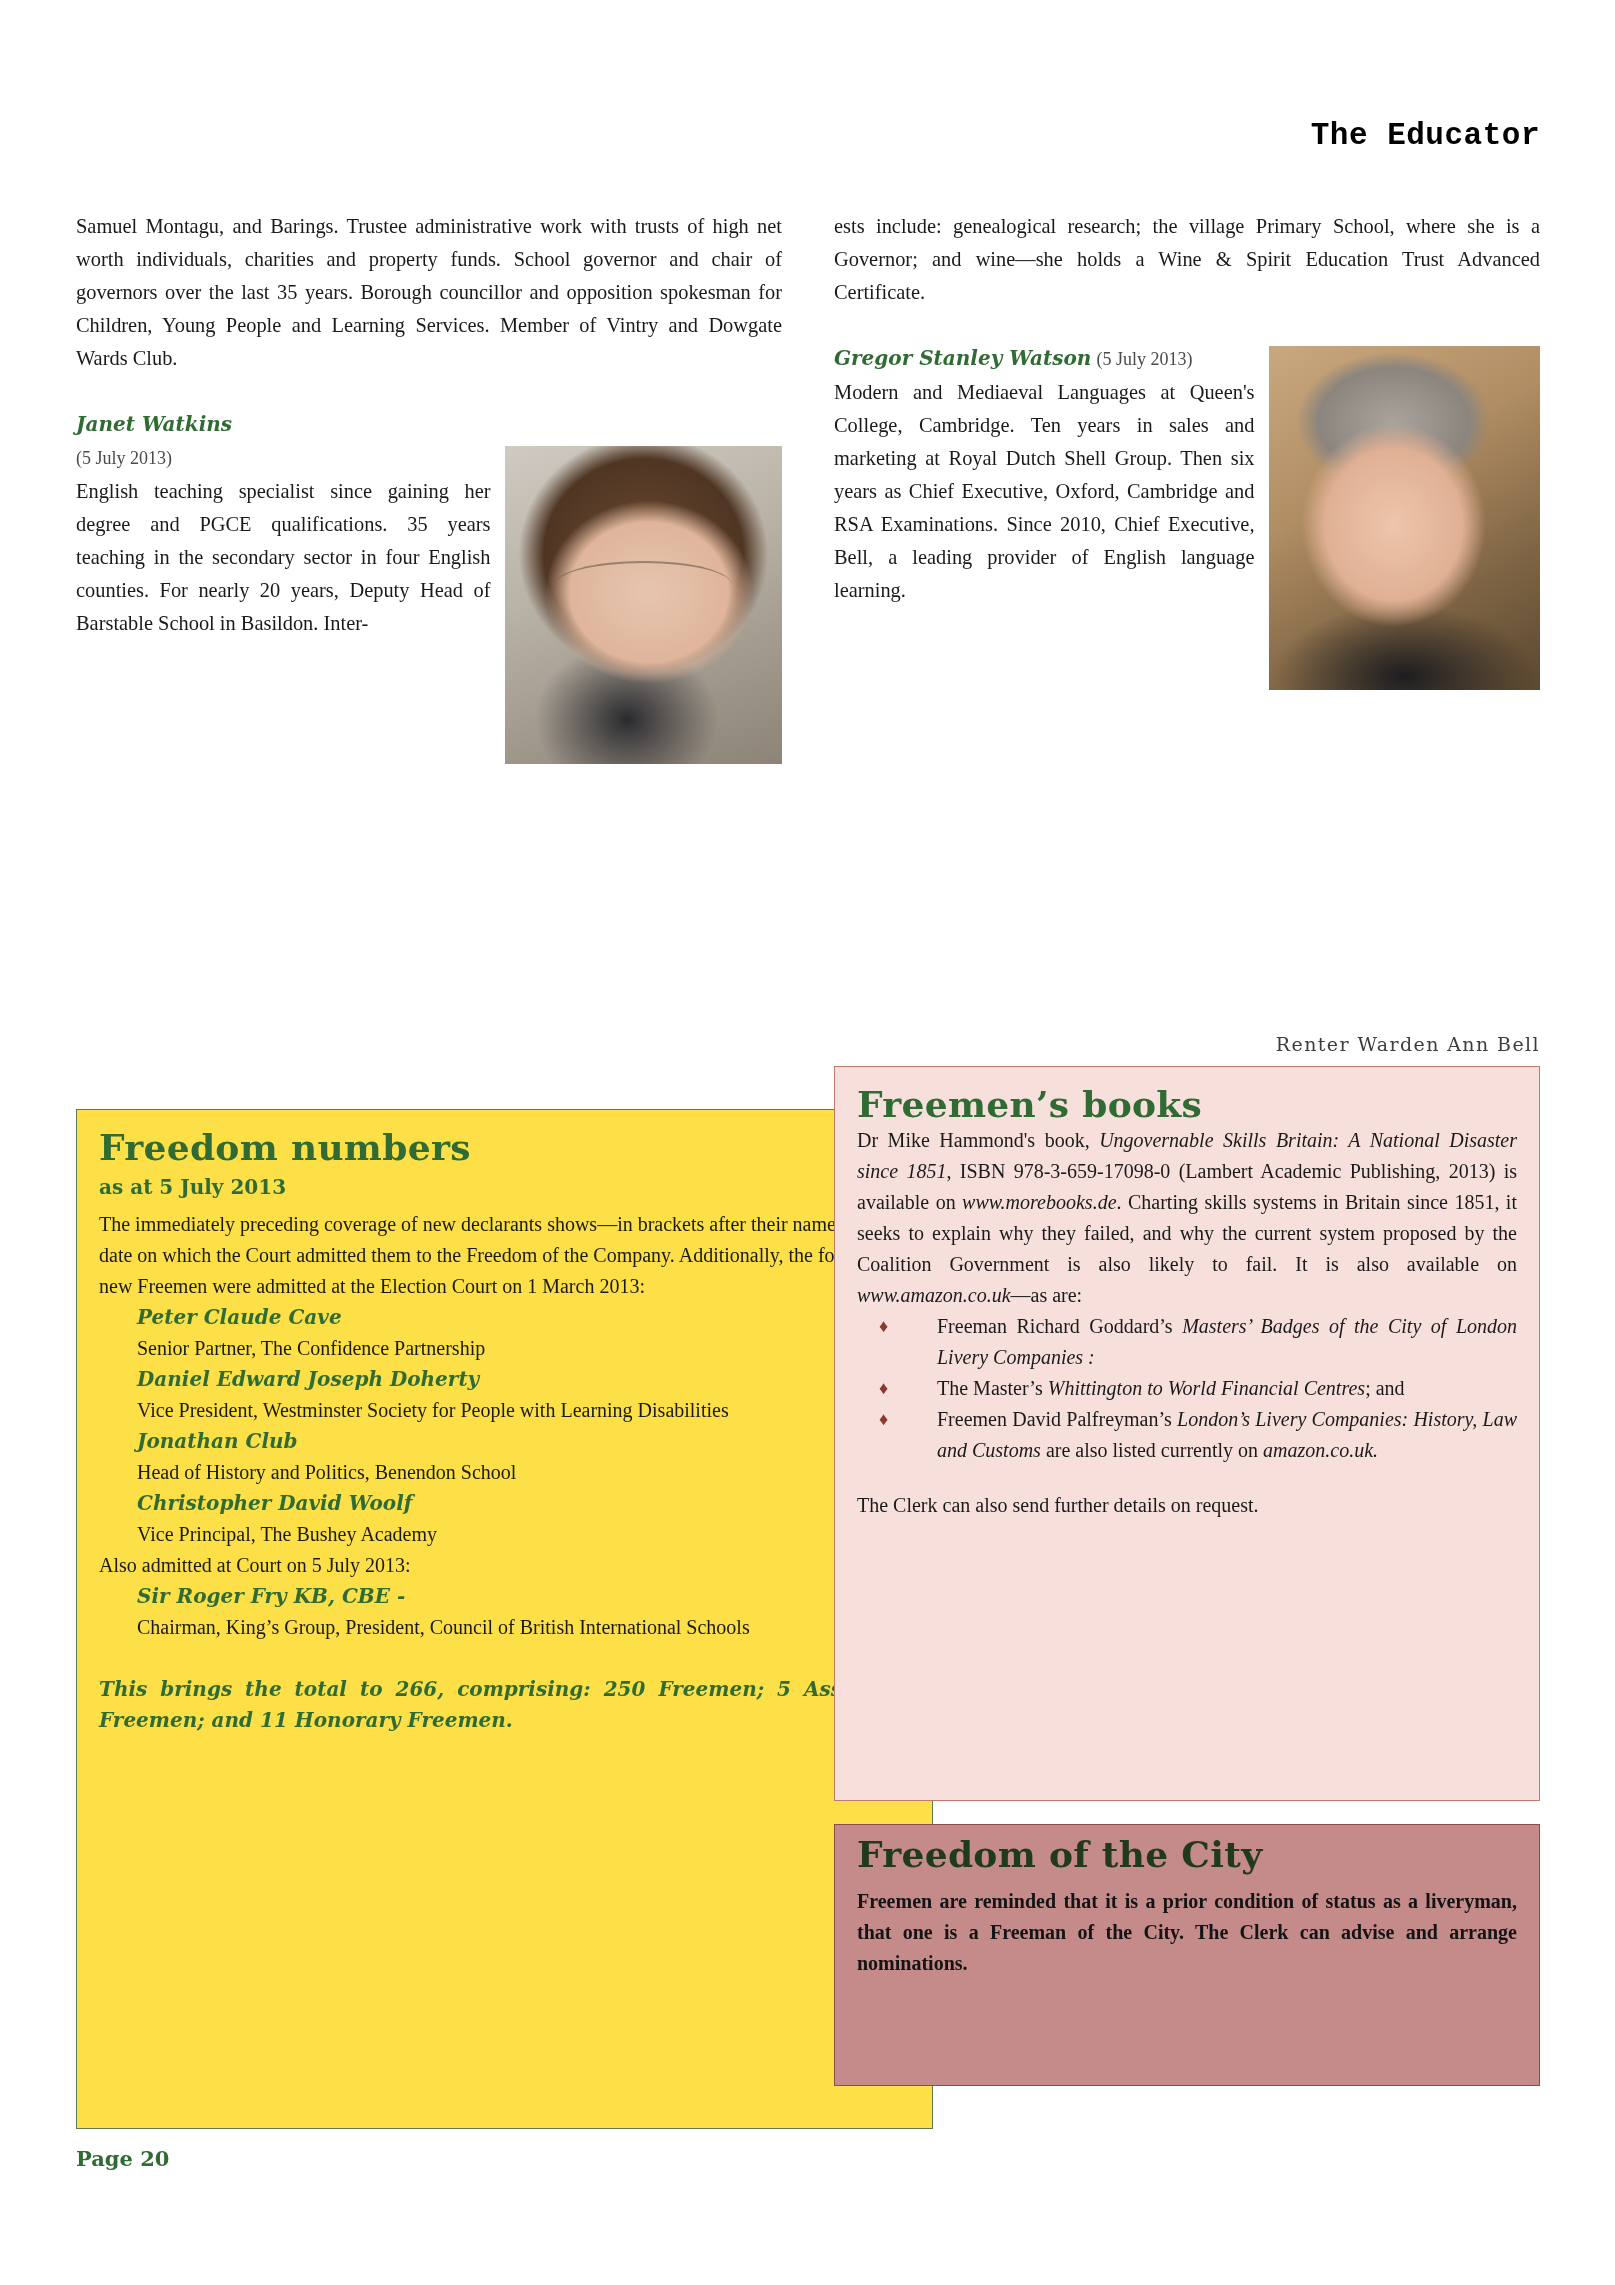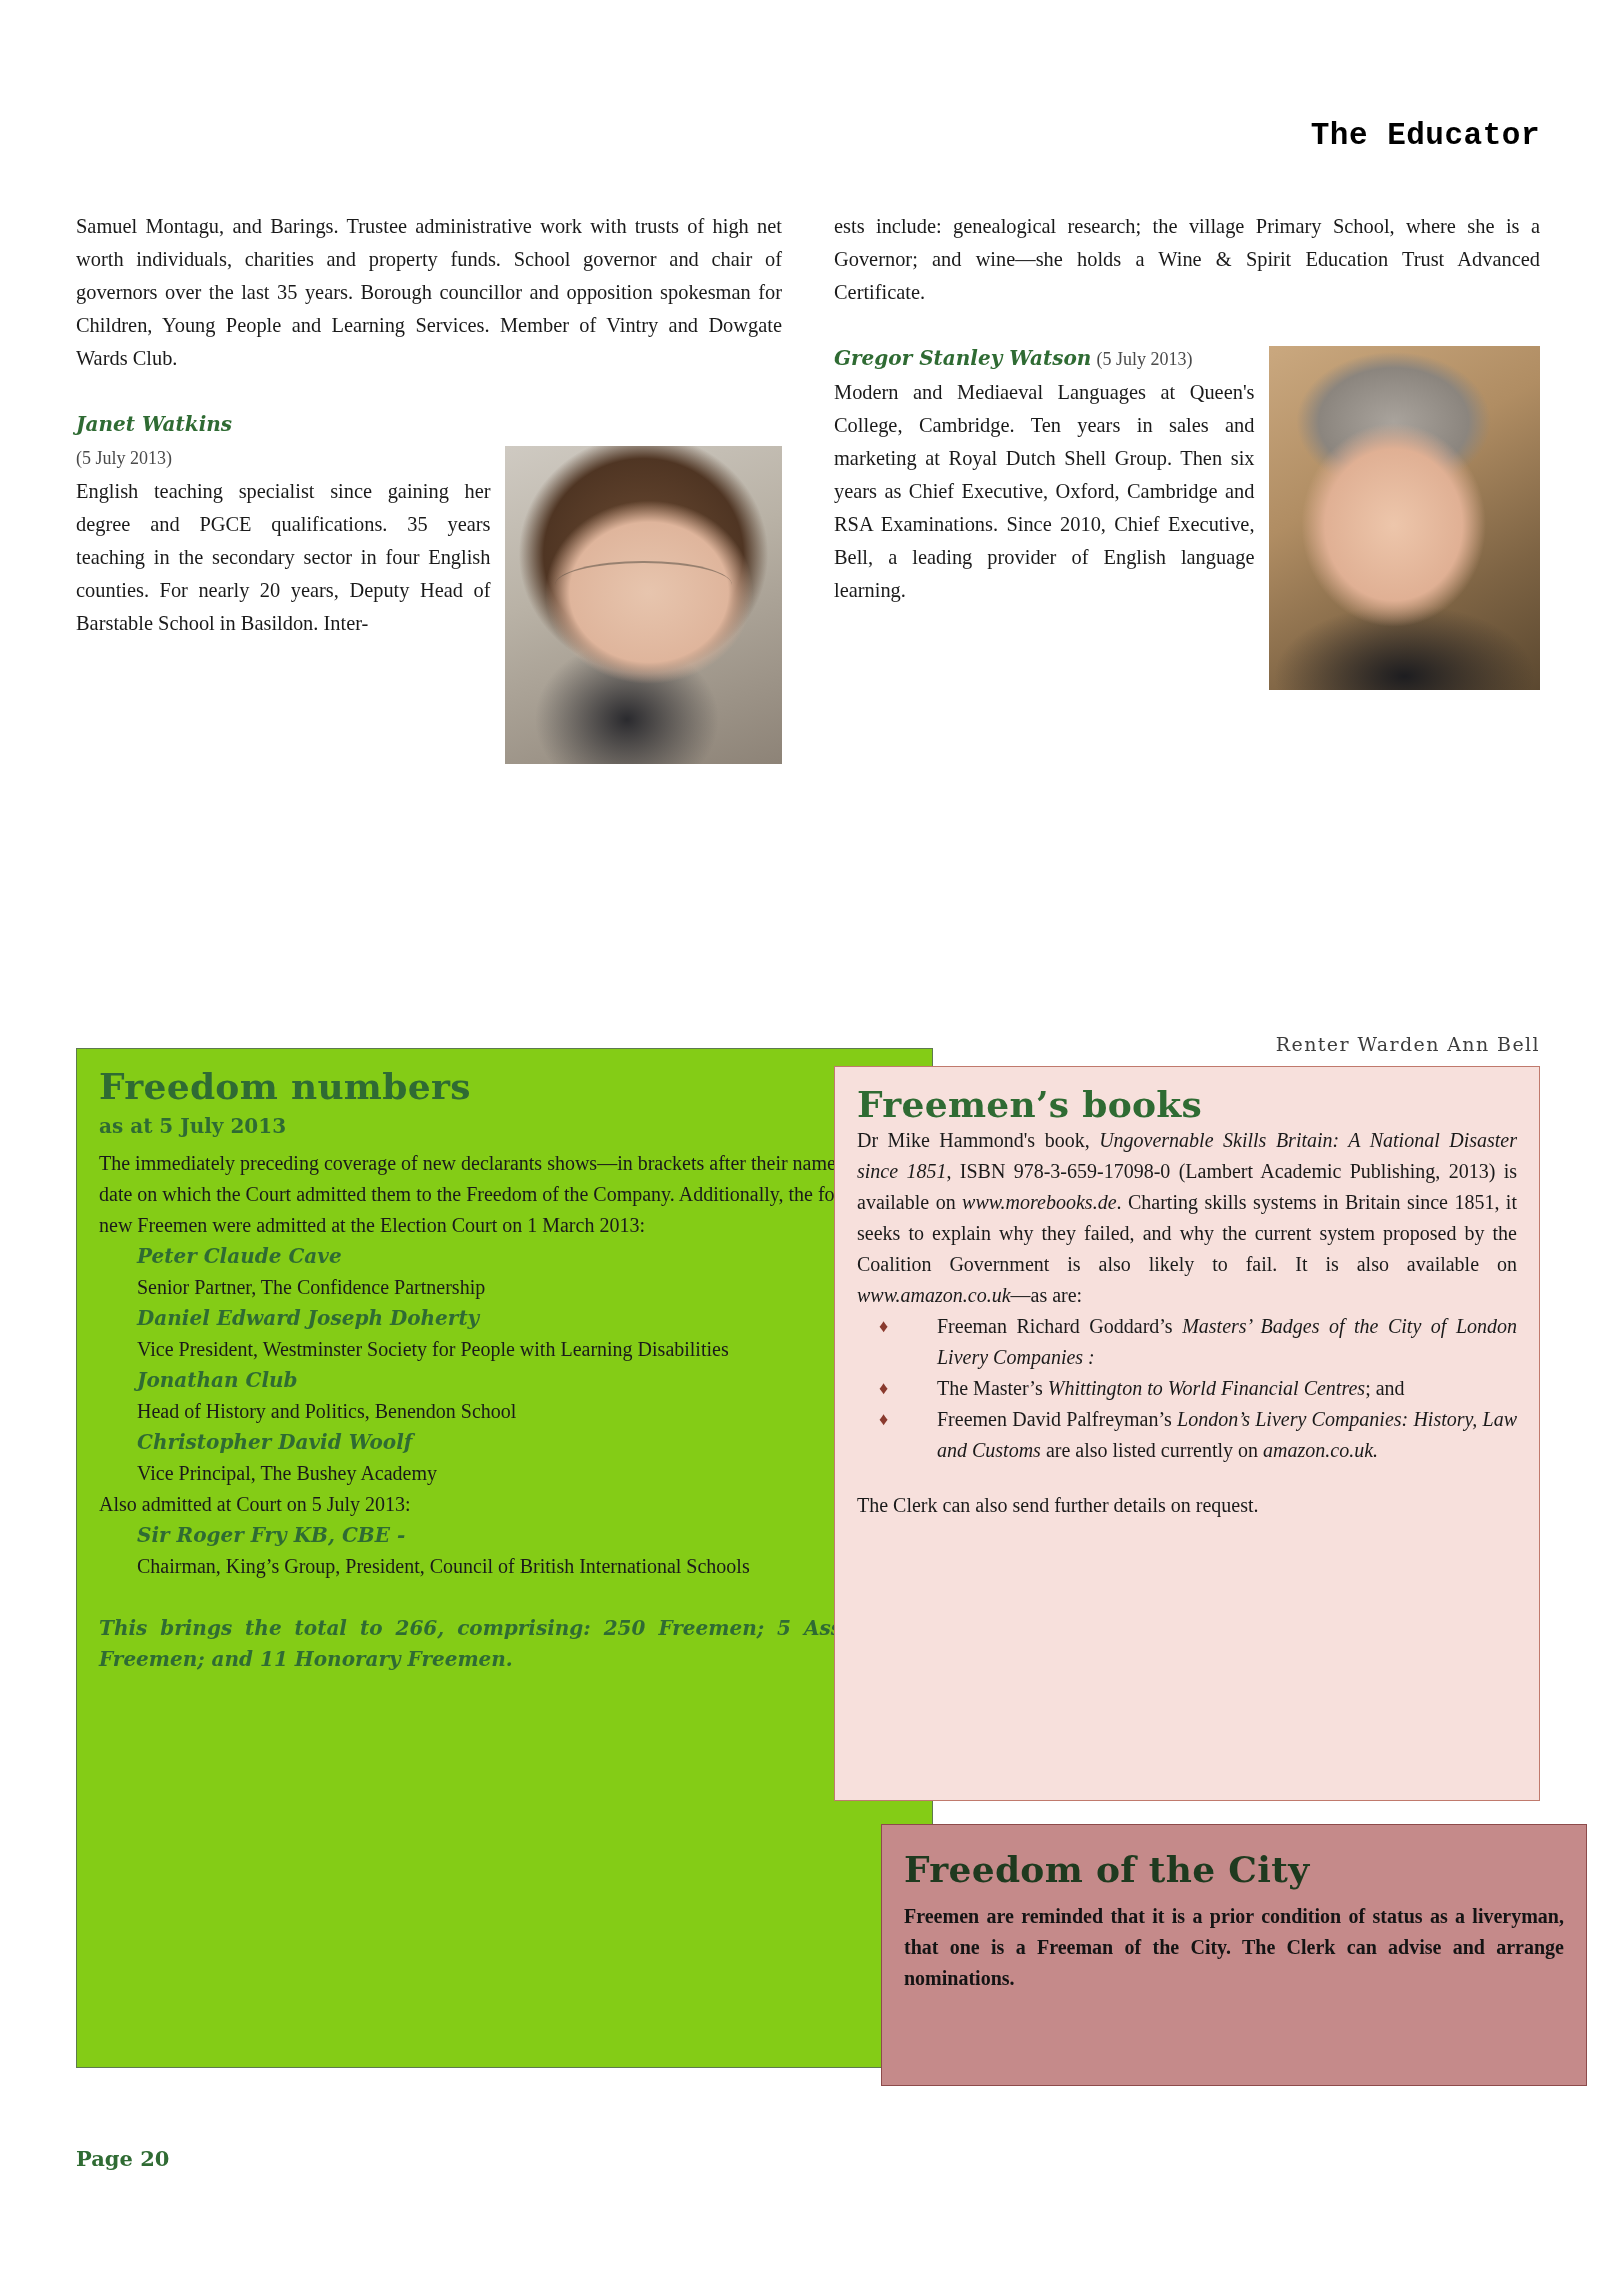--- a/index.html
+++ b/index.html
@@ -140,24 +140,24 @@
     margin: 7.2px 0 5.4px 0;
   }
   .box p {
     margin: 0;
     font-size: 20px;
     line-height: 31px;
   }
 
   #freedom-numbers {
     left: 76px;
-    top: 1048px;
+    top: 1109px;
     width: 857px;
     height: 1020px;
-    background: #84cc16;
+    background: #fde047;
     border-color: #5d7a4f;
   }
   #freedom-numbers .body { margin-top: 10px; }
   .fn-entry-name {
     font-family: "DejaVu Serif", serif;
     font-style: italic;
     font-weight: bold;
     font-size: 20px;
     color: #2f6b33;
     margin-left: 38px;
@@ -198,27 +198,27 @@
   .bk-list li .bullet {
     position: absolute;
     left: 22px;
     top: 0;
     color: #8a3a2e;
     font-size: 18px;
   }
   .it { font-style: italic; }
 
   #freedom-city {
-    left: 881px;
+    left: 834px;
     top: 1824px;
     width: 706px;
     height: 262px;
     background: #c58a8a;
     border-color: #8d4b4b;
-    padding-top: 23px;
+    padding-top: 8px;
   }
   #freedom-city h2 {
     color: #1f3a1f;
     font-size: 36px;
   }
   #freedom-city p {
     margin-top: 11px;
     text-align: justify;
     color: #141414;
     font-weight: bold;

